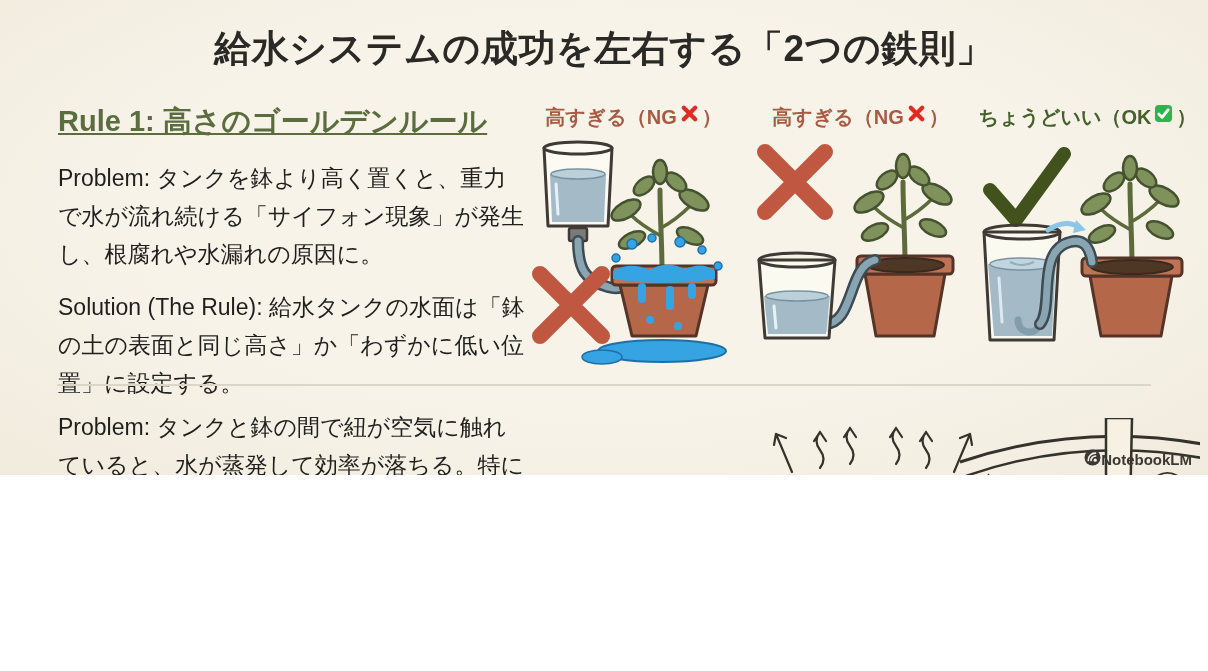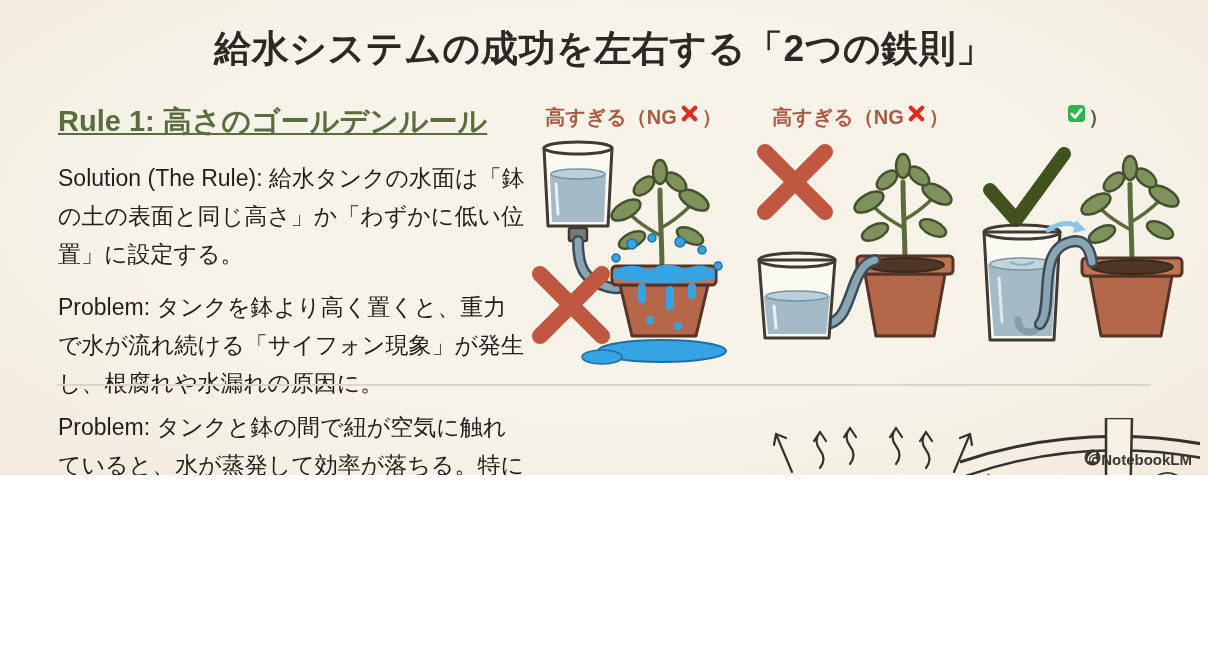--- a/index.html
+++ b/index.html
@@ -38,22 +38,22 @@
 </style>
 </head>
 <body>
 
 <div class="canvas">
 
   <h1 class="page-title">給水システムの成功を左右する「2つの鉄則」</h1>
 
   <section class="rule-text rule1-text">
     <h2 class="rule-heading">Rule 1: 高さのゴールデンルール</h2>
+    <p>Problem: タンクを鉢より高く置くと、重力で水が流れ続ける「サイフォン現象」が発生し、根腐れや水漏れの原因に。</p>
     <p>Solution (The Rule): 給水タンクの水面は「鉢の土の表面と同じ高さ」か「わずかに低い位置」に設定する。</p>
-    <p>Problem: タンクを鉢より高く置くと、重力で水が流れ続ける「サイフォン現象」が発生し、根腐れや水漏れの原因に。</p>
   </section>
 
   <div class="panels">
 
     <figure class="panel">
       <figcaption class="panel-label ng">
         <span>高すぎる（NG </span>
         <span class="mi">
           <svg viewBox="0 0 20 20">
               <path d="M4,4 L16,16 M16,4 L4,16" stroke="#e02b20" stroke-width="4.5" stroke-linecap="round" fill="none"></path>
@@ -142,20 +142,21 @@
         <path d="M12,122 L88,122 L82,200 L18,200 Z" fill="#fcfaf2" fill-opacity="0.85" stroke="#3f3a33" stroke-width="3" stroke-linejoin="round"></path>
         <path d="M17,158 L83,158 L79,196 L21,196 Z" fill="#a4bac7"></path>
         <ellipse cx="50" cy="158" rx="31" ry="5" fill="#bcd0da" stroke="#7793a2" stroke-width="1.5"></ellipse>
         <ellipse cx="50" cy="122" rx="38" ry="7" fill="none" stroke="#3f3a33" stroke-width="3"></ellipse>
         <path d="M27,168 L29,190" stroke="#e8f1f5" stroke-width="3" stroke-linecap="round"></path>
       </svg>
     </figure>
 
     <figure class="panel">
       <figcaption class="panel-label ok">
+        <span>ちょうどいい（OK </span>
         <span class="mi">
           <svg viewBox="0 0 20 20">
               <rect x="1" y="1" width="18" height="18" rx="4" fill="#30b34f"></rect>
               <path d="M5,10.5 L8.5,14 L15,6" stroke="#fff" stroke-width="3" stroke-linecap="round" stroke-linejoin="round" fill="none"></path>
             </svg>
         </span>
         <span>）</span>
       </figcaption>
       <svg class="illus" viewBox="0 0 227 236">
 

